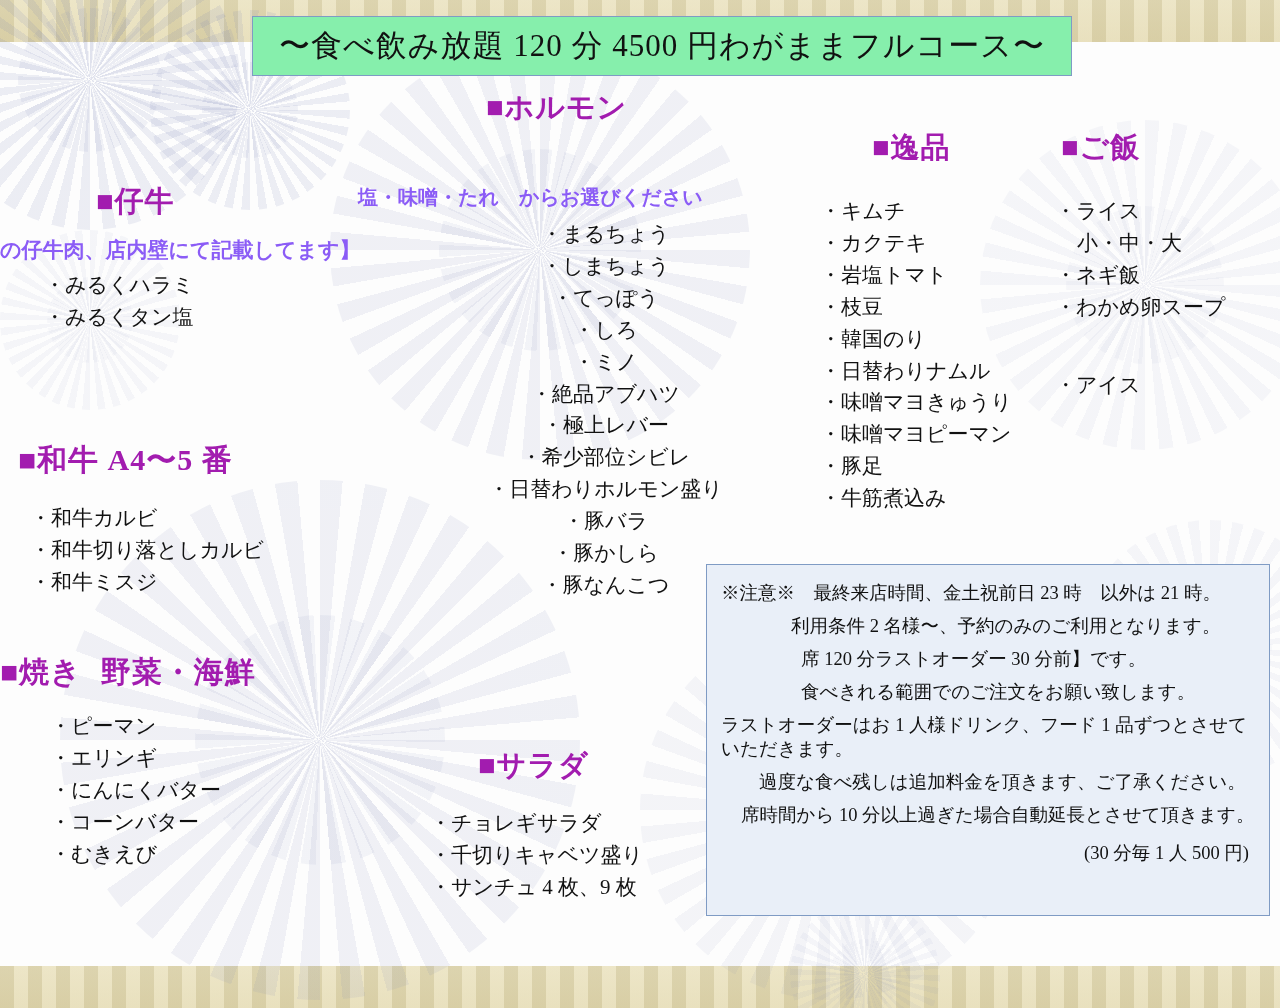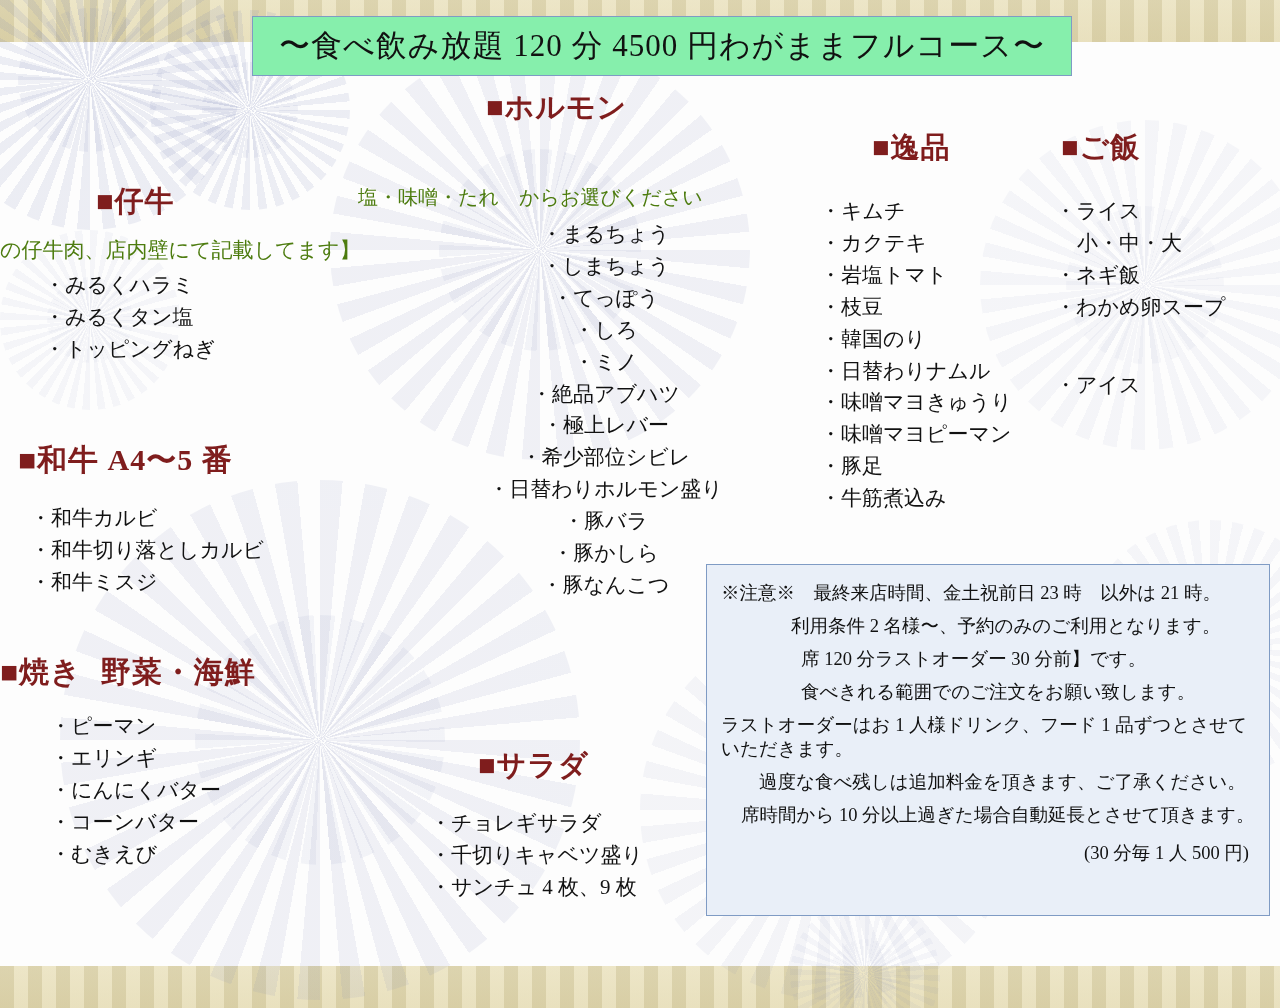--- a/index.html
+++ b/index.html
@@ -84,28 +84,29 @@
     letter-spacing: 1px;
     color: #111;
     white-space: nowrap;
   }
 
   
   .section { position: absolute; }
   .sec-head {
     font-size: 29px;
     font-weight: bold;
-    color: #7f1d1d;
+    color: #a21caf;
     white-space: nowrap;
     letter-spacing: 1px;
   }
   .sec-note {
     font-size: 20px;
-    color: #4d7c0f;
-    white-space: nowrap;
+    color: #8b5cf6;
+    white-space: nowrap;
+    font-weight: bold;
   }
   ul.items {
     list-style: none;
     margin: 6px 0 0 0;
     padding: 0;
   }
   ul.items li {
     font-size: 21px;
     line-height: 1.52;
     color: #111;
@@ -203,21 +204,20 @@
   <div id="title-banner">
     <div class="title-text">〜食べ飲み放題 120 分 4500 円わがままフルコース〜</div>
   </div>
 
   <div class="section" id="sec-koushi">
     <div class="sec-head">■仔牛</div>
     <div class="sec-note">の仔牛肉、店内壁にて記載してます】</div>
     <ul class="items">
       <li>みるくハラミ</li>
       <li>みるくタン塩</li>
-      <li>トッピングねぎ</li>
     </ul>
   </div>
 
   <div class="section" id="sec-wagyu">
     <div class="sec-head">■和牛 A4〜5 番</div>
     <ul class="items">
       <li>和牛カルビ</li>
       <li>和牛切り落としカルビ</li>
       <li>和牛ミスジ</li>
     </ul>

